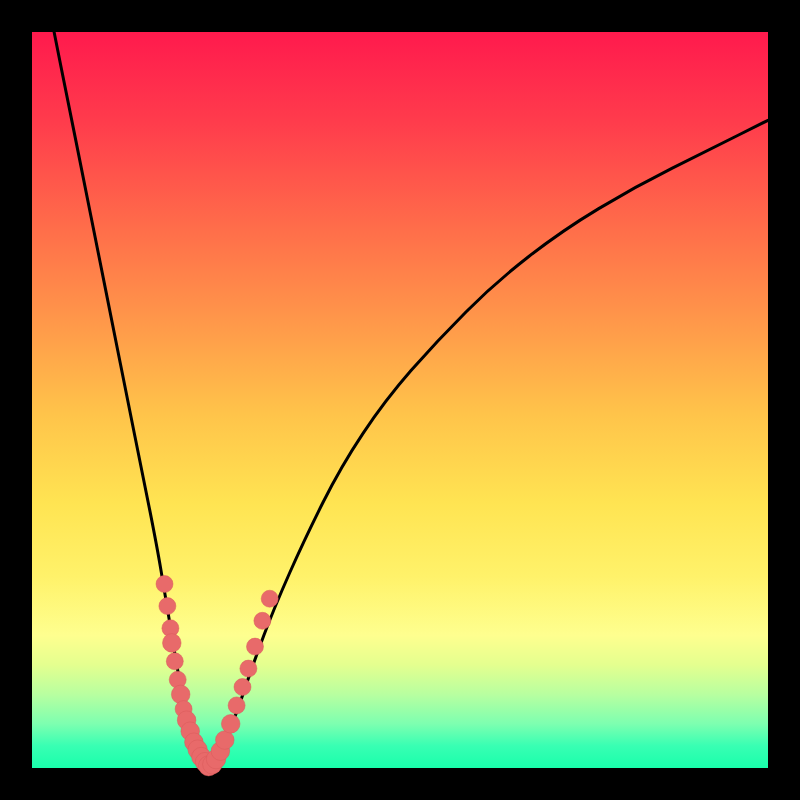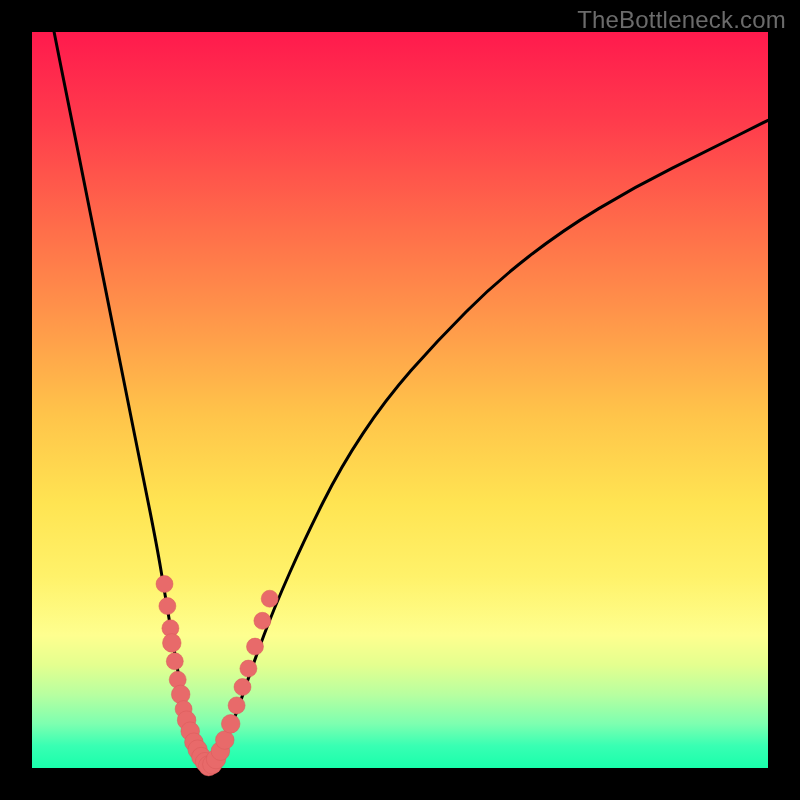--- a/index.html
+++ b/index.html
@@ -58,21 +58,20 @@
     top: 0;
     width: 736px;
     height: 736px;
     overflow: visible;
   }
 </style>
 </head>
 <body>
 
 <div class="frame">
-  <div class="watermark">TheBottleneck.com</div>
   <div class="plot">
     <svg class="curve" viewBox="0 0 736 736" preserveAspectRatio="none">
       <path id="curve-path" fill="none" stroke="#000000" stroke-width="3" stroke-linecap="round" stroke-linejoin="round" d="M 22.1 0.0 Q 22.1 0.0 29.4 36.8 Q 36.8 73.6 44.2 110.4 Q 51.5 147.2 58.9 184.0 Q 66.2 220.8 73.6 257.6 Q 81.0 294.4 88.3 331.2 Q 95.7 368.0 103.0 404.8 Q 110.4 441.6 117.8 478.4 Q 125.1 515.2 128.8 537.3 Q 132.5 559.4 136.2 581.4 Q 139.8 603.5 143.5 625.6 Q 147.2 647.7 150.9 666.1 Q 154.6 684.5 158.2 699.2 Q 161.9 713.9 165.6 721.3 Q 169.3 728.6 173.0 732.3 Q 176.6 736.0 180.3 732.3 Q 184.0 728.6 187.7 721.3 Q 191.4 713.9 198.7 695.5 Q 206.1 677.1 213.4 655.0 Q 220.8 633.0 231.8 603.5 Q 242.9 574.1 257.6 541.0 Q 272.3 507.8 290.7 471.0 Q 309.1 434.2 331.2 401.1 Q 353.3 368.0 379.0 338.6 Q 404.8 309.1 434.2 279.7 Q 463.7 250.2 496.8 224.5 Q 529.9 198.7 566.7 176.6 Q 603.5 154.6 640.3 136.2 Q 677.1 117.8 706.6 103.0 T 736.0 88.3"></path>
       <g id="markers">
           <circle cx="132.5" cy="552.0" r="8.5" fill="#e86a6a" stroke="#d95b5b" stroke-width="0.5"></circle>
           <circle cx="135.4" cy="574.1" r="8.5" fill="#e86a6a" stroke="#d95b5b" stroke-width="0.5"></circle>
           <circle cx="138.4" cy="596.2" r="8.5" fill="#e86a6a" stroke="#d95b5b" stroke-width="0.5"></circle>
           <circle cx="139.8" cy="610.9" r="9.3" fill="#e86a6a" stroke="#d95b5b" stroke-width="0.5"></circle>
           <circle cx="142.8" cy="629.3" r="8.5" fill="#e86a6a" stroke="#d95b5b" stroke-width="0.5"></circle>
           <circle cx="145.7" cy="647.7" r="8.5" fill="#e86a6a" stroke="#d95b5b" stroke-width="0.5"></circle>

